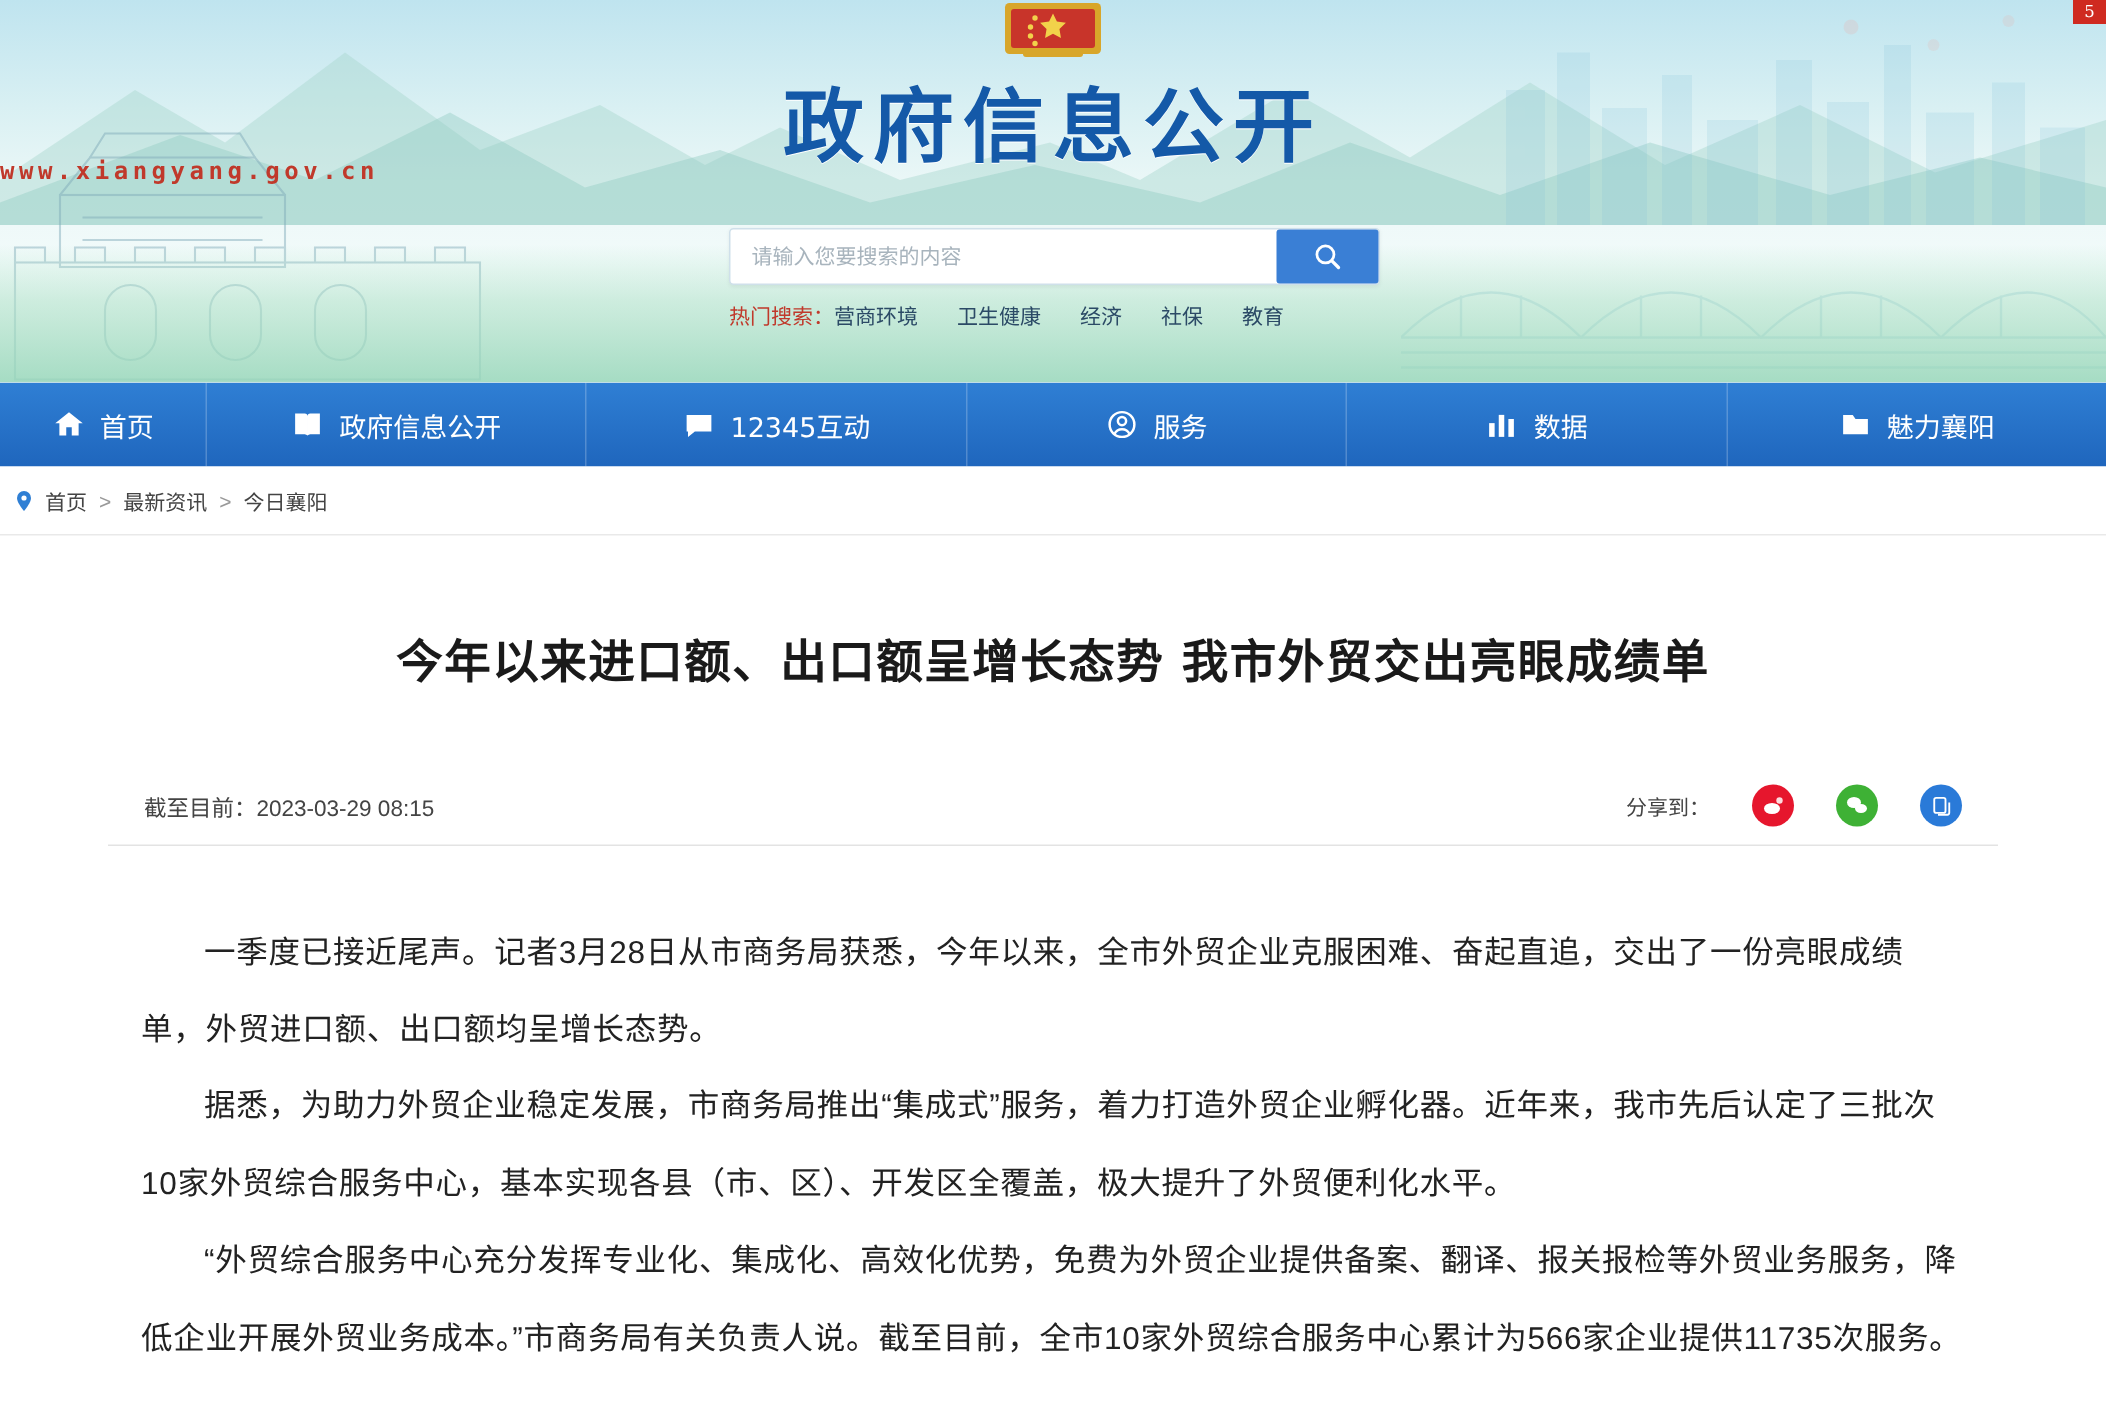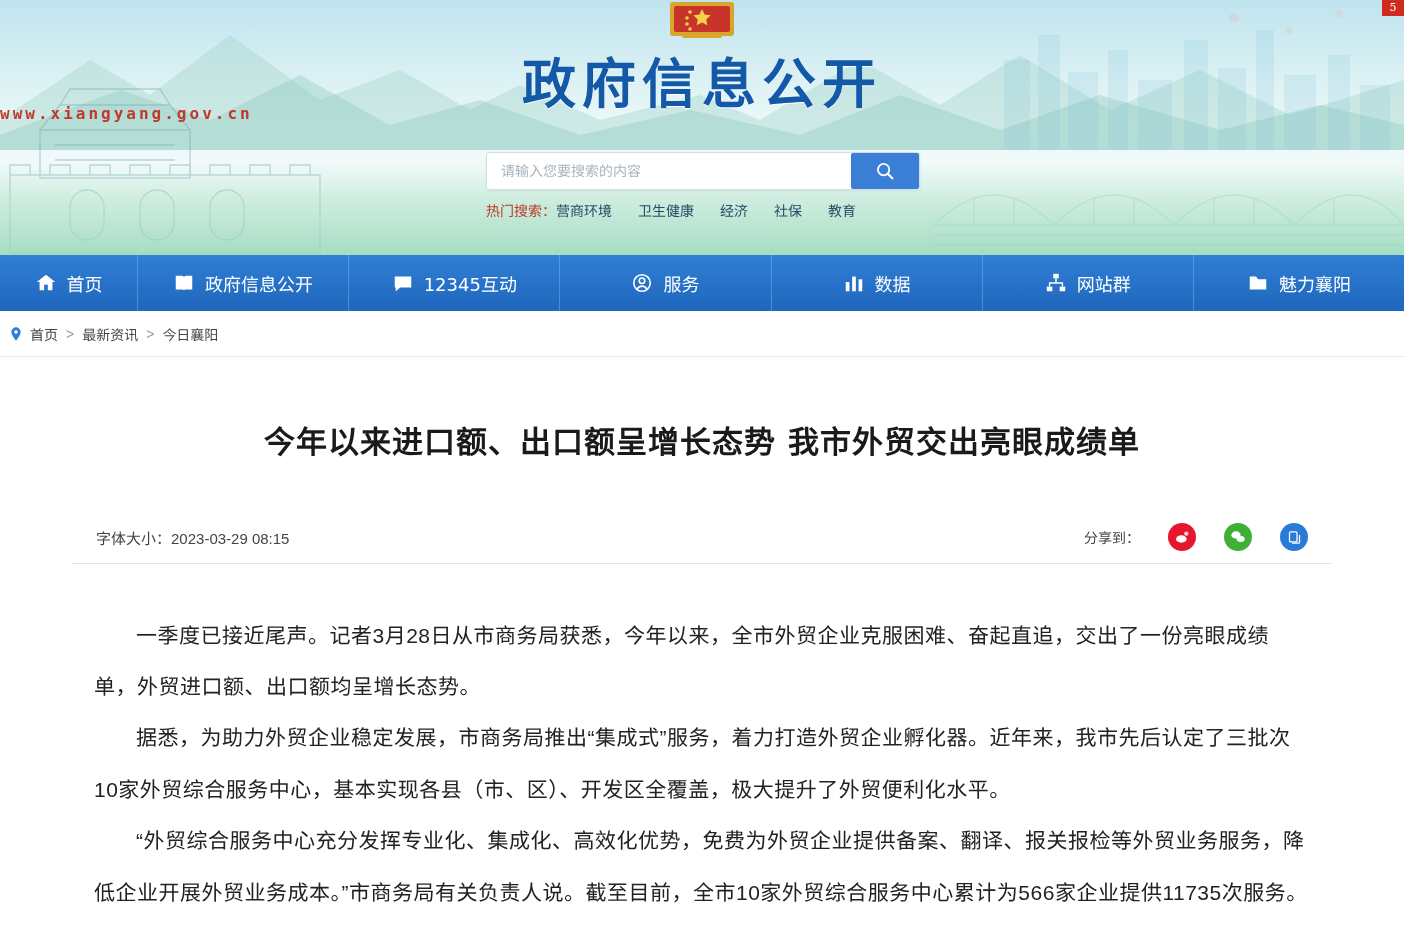--- a/index.html
+++ b/index.html
@@ -346,31 +346,20 @@
     <span class="nav-ic">
       <svg width="22" height="22" viewBox="0 0 24 24" fill="#fff">
           <rect x="3" y="11" width="4" height="10"></rect>
           <rect x="10" y="5" width="4" height="16"></rect>
           <rect x="17" y="8" width="4" height="13"></rect>
         </svg>
     </span>
     <span>数据</span>
   </div>
 
-  <div class="nav-item">
-    <span class="nav-ic">
-      <svg width="22" height="22" viewBox="0 0 24 24" fill="#fff">
-          <rect x="9" y="2" width="6" height="5"></rect>
-          <rect x="2" y="16" width="6" height="5"></rect>
-          <rect x="16" y="16" width="6" height="5"></rect>
-          <path d="M12 7v5M5 16v-4h14v4" stroke="#fff" stroke-width="1.6" fill="none"></path>
-        </svg>
-    </span>
-    <span>网站群</span>
-  </div>
 
   <div class="nav-item">
     <span class="nav-ic">
       <svg width="22" height="22" viewBox="0 0 24 24" fill="#fff">
           <path d="M3 5h7l2 3h9v11H3Z"></path>
         </svg>
     </span>
     <span>魅力襄阳</span>
   </div>
 </div>
@@ -387,21 +376,21 @@
   <a>最新资讯</a>
   <span class="sep">&gt;</span>
   <a>今日襄阳</a>
 </div>
 
 <div class="article">
   <h1 class="art-title">今年以来进口额、出口额呈增长态势 我市外贸交出亮眼成绩单</h1>
 
   <div class="meta-bar">
     <div class="pub-time">
-      <span>字体大小：</span><span>2023-03-29 08:15</span>
+      <span>截至目前：</span><span>2023-03-29 08:15</span>
     </div>
 
 
     <div class="share-box">
       <span>分享到：</span>
       <span class="share-ic sh-weibo">
         <svg width="16" height="16" viewBox="0 0 24 24" fill="#fff">
             <ellipse cx="11" cy="15" rx="8" ry="5.5"></ellipse>
             <circle cx="18.5" cy="7" r="3.2" opacity=".85"></circle>
           </svg>

